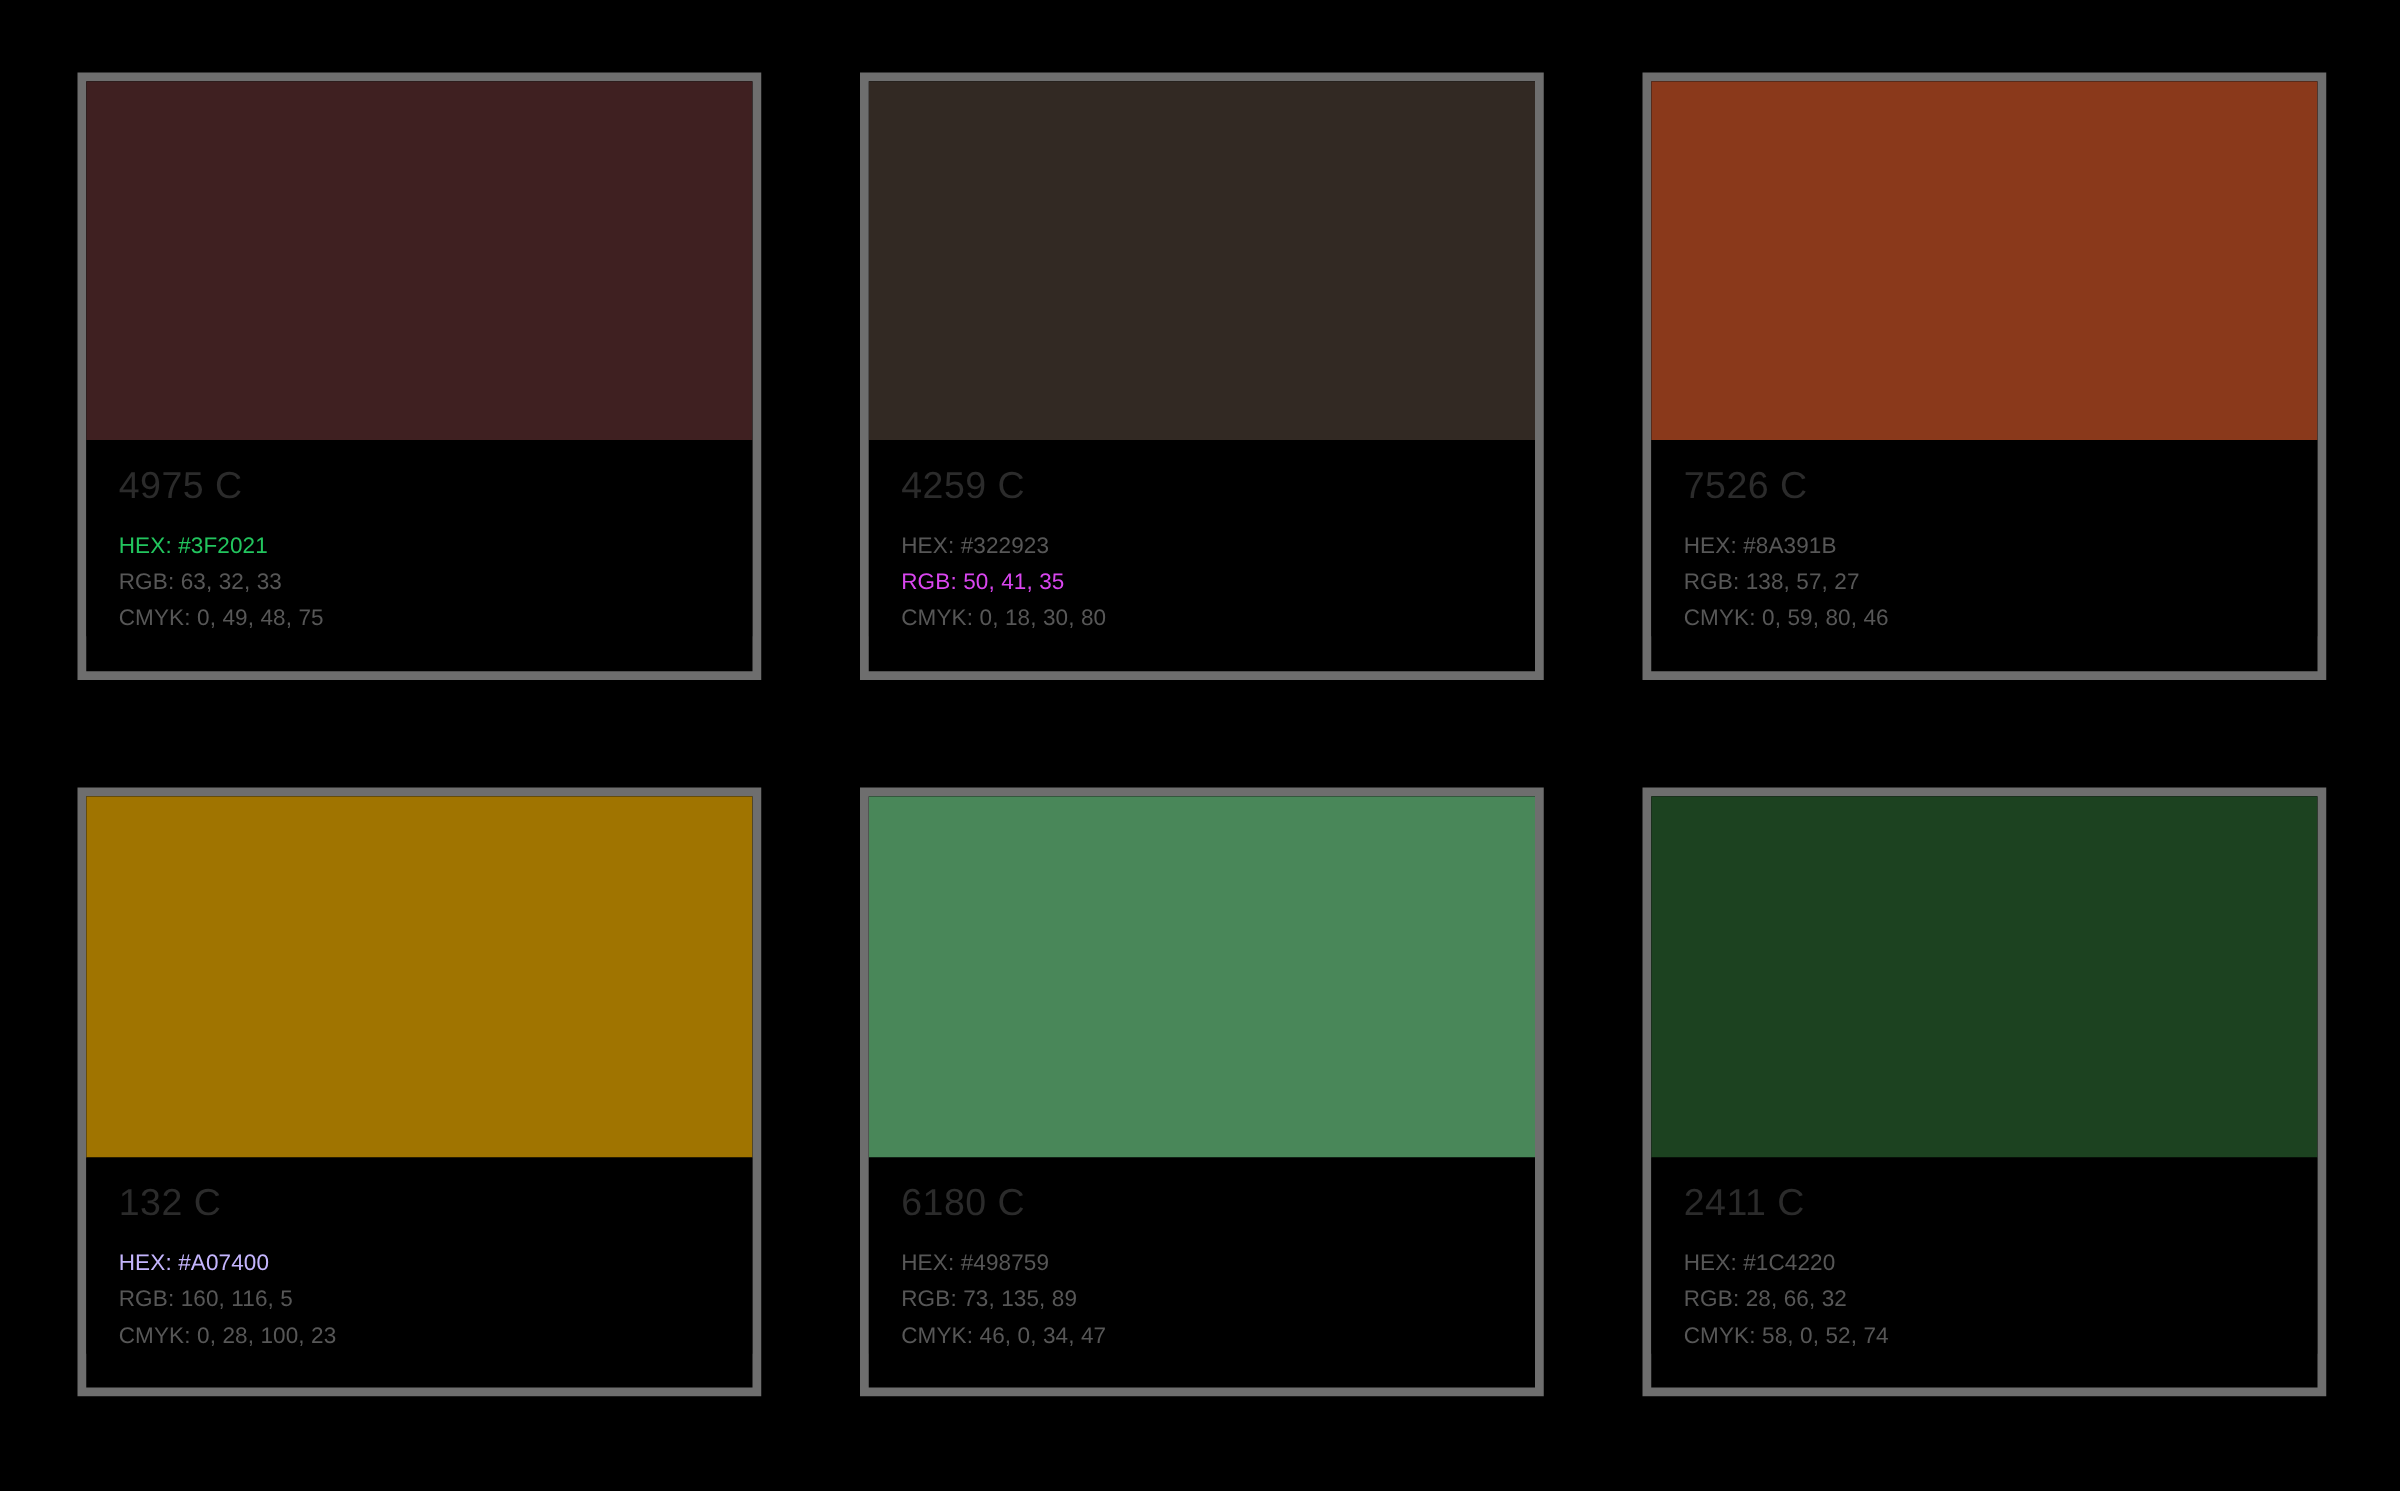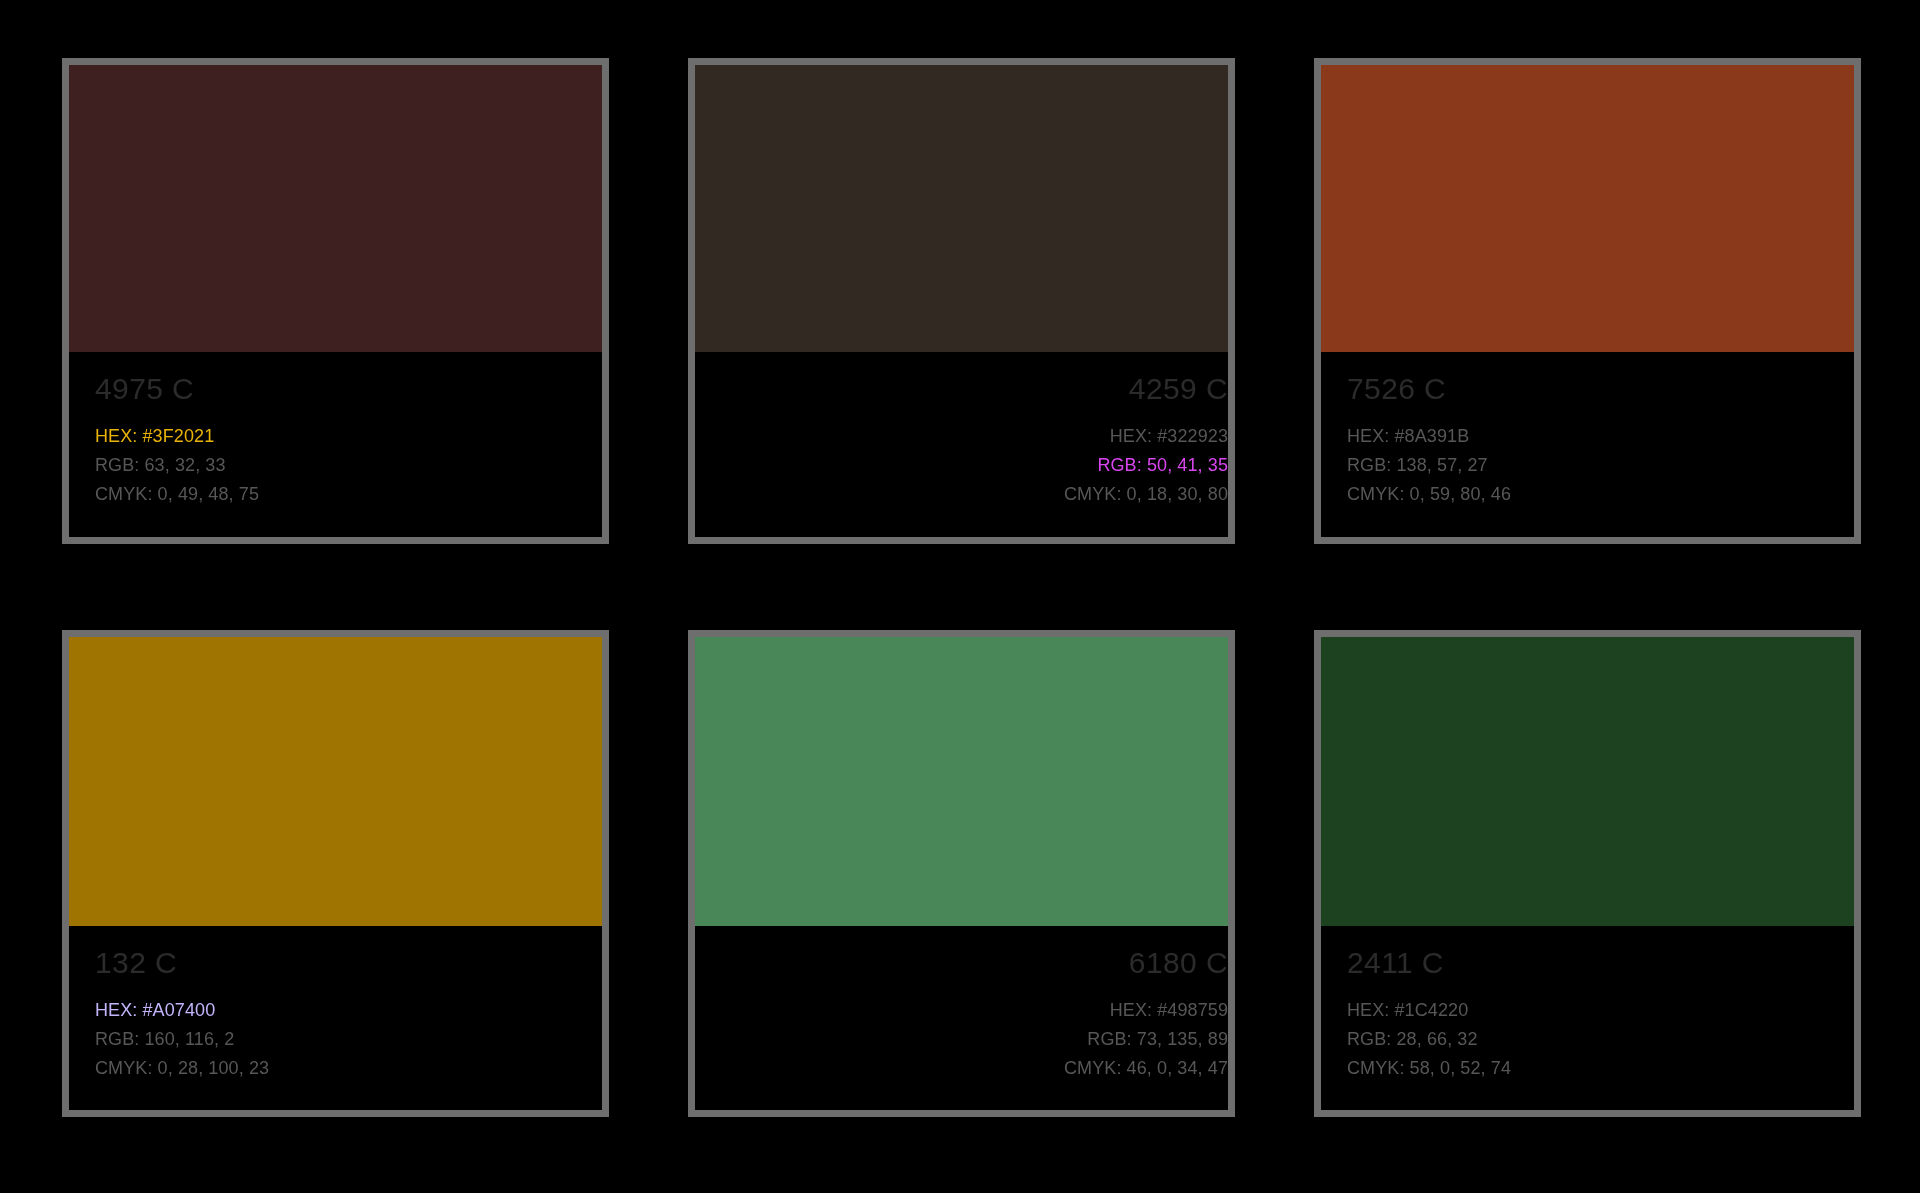--- a/index.html
+++ b/index.html
@@ -70,34 +70,34 @@
   
   .row-1 { top: 58px; height: 486px; }
   .row-1 .swatch-color { height: 287px; }
 
   
   .row-2 { top: 630px; height: 487px; }
   .row-2 .swatch-color { height: 289px; }
 
   
   .col-1 { left: 62px;   width: 547px; }
-  .col-2 { left: 688px;  width: 547px; text-align: right; }
+  .col-2 { left: 688px;  width: 547px; }
   .col-3 { left: 1314px; width: 547px; }
 </style>
 </head>
 <body style="background: rgb(0, 0, 0);">
 
 <div id="palette-grid">
 
   <div class="swatch-card row-1 col-1" style="border-color: rgb(110, 110, 110);">
     <div class="swatch-color" style="background-color: rgb(63, 32, 33);"></div>
     <div class="swatch-info">
       <div class="swatch-title" style="color: rgb(43, 43, 43);">4975 C</div>
       <div class="swatch-values">
-        <div class="value-line" style="color: #eab308;">HEX: #3F2021</div>
+        <div class="value-line" style="color: #22c55e;">HEX: #3F2021</div>
         <div class="value-line" style="color: rgb(87, 87, 87);">RGB: 63, 32, 33</div>
         <div class="value-line" style="color: rgb(87, 87, 87);">CMYK: 0, 49, 48, 75</div>
       </div>
     </div>
   </div>
 
   <div class="swatch-card row-1 col-2" style="border-color: rgb(110, 110, 110);">
     <div class="swatch-color" style="background-color: rgb(50, 41, 35);"></div>
     <div class="swatch-info">
       <div class="swatch-title" style="color: rgb(43, 43, 43);">4259 C</div>
@@ -120,21 +120,21 @@
       </div>
     </div>
   </div>
 
   <div class="swatch-card row-2 col-1" style="border-color: rgb(110, 110, 110);">
     <div class="swatch-color" style="background-color: rgb(160, 116, 0);"></div>
     <div class="swatch-info">
       <div class="swatch-title" style="color: rgb(43, 43, 43);">132 C</div>
       <div class="swatch-values">
         <div class="value-line" style="color: #c4b5fd;">HEX: #A07400</div>
-        <div class="value-line" style="color: rgb(87, 87, 87);">RGB: 160, 116, 2</div>
+        <div class="value-line" style="color: rgb(87, 87, 87);">RGB: 160, 116, 5</div>
         <div class="value-line" style="color: rgb(87, 87, 87);">CMYK: 0, 28, 100, 23</div>
       </div>
     </div>
   </div>
 
   <div class="swatch-card row-2 col-2" style="border-color: rgb(110, 110, 110);">
     <div class="swatch-color" style="background-color: rgb(73, 135, 89);"></div>
     <div class="swatch-info">
       <div class="swatch-title" style="color: rgb(43, 43, 43);">6180 C</div>
       <div class="swatch-values">

